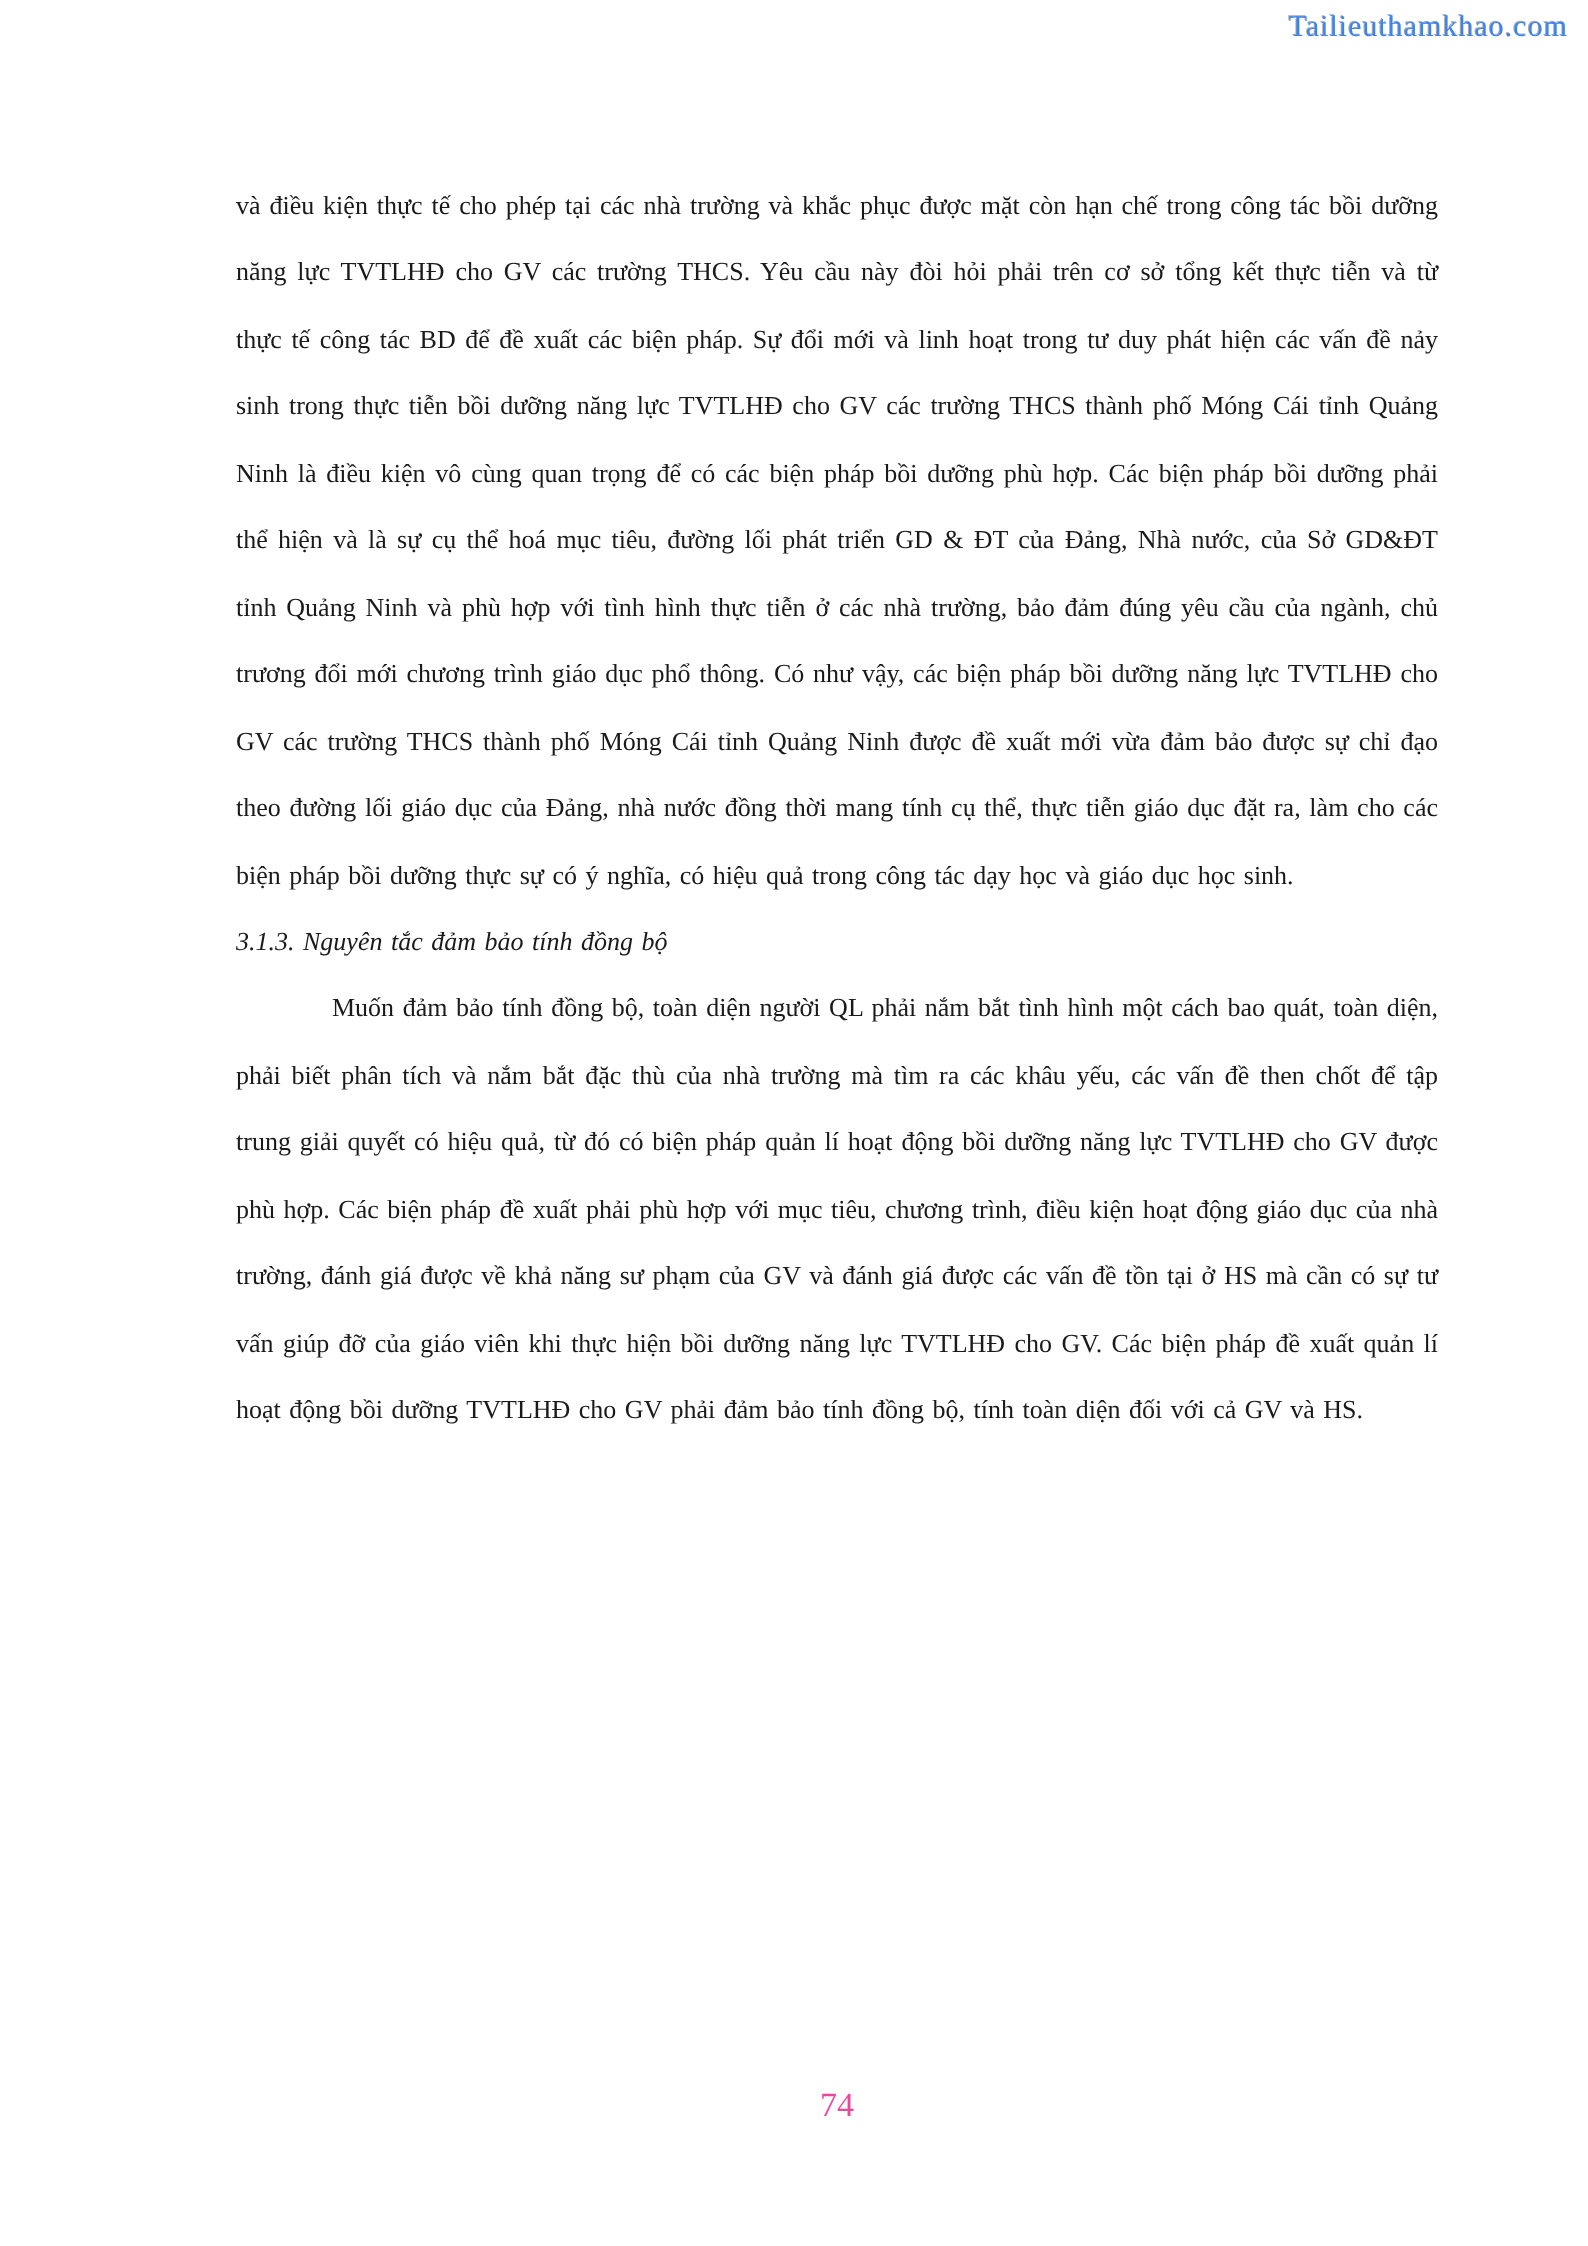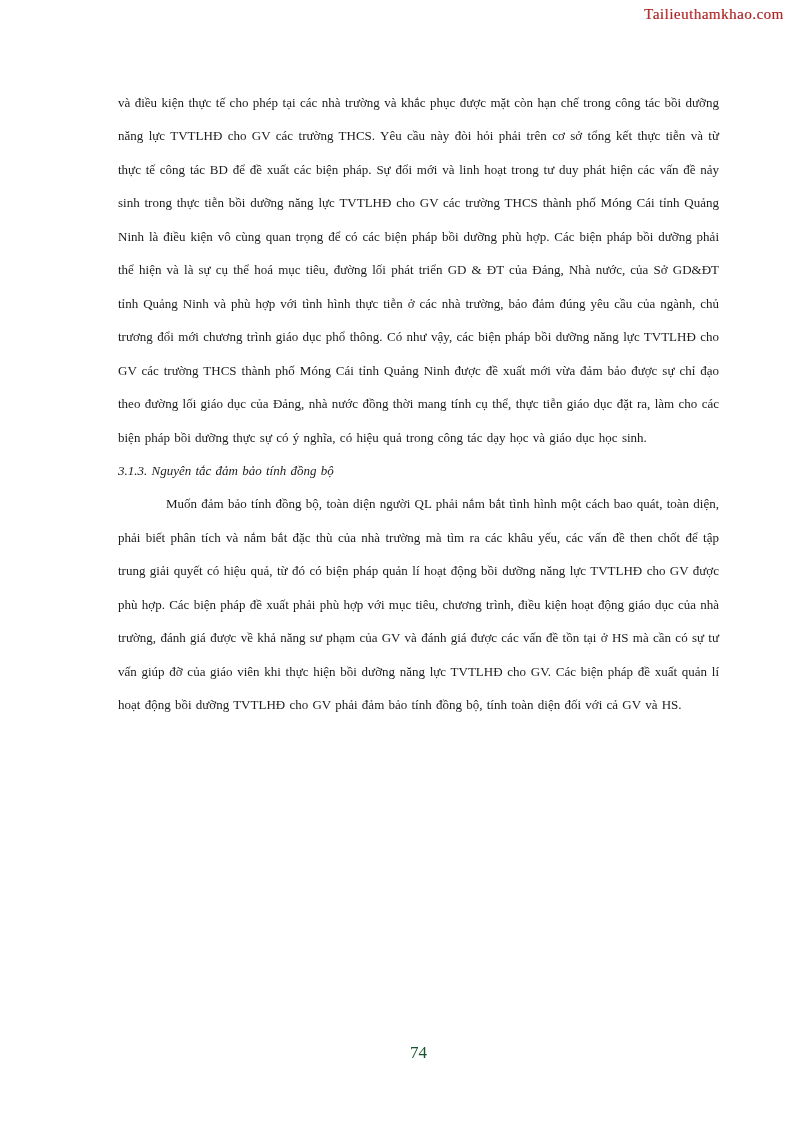--- a/index.html
+++ b/index.html
@@ -15,21 +15,21 @@
     overflow: hidden;
     font-family: "Liberation Serif", "DejaVu Serif", serif;
     color: #1a1a1a;
   }
   .watermark {
     position: absolute;
     top: 6px;
     right: 10px;
     font-size: 15px;
     letter-spacing: 0.5px;
-    color: #b91c1c;
+    color: #3b82f6;
     text-shadow: 0.5px 0.5px 0 #ffffff, -0.5px -0.5px 0 #a9a9a9;
     font-family: "Liberation Serif", "DejaVu Serif", serif;
   }
   .content {
     position: absolute;
     left: 118px;
     top: 86px;
     width: 601px;
     font-size: 13px;
     line-height: 33.45px;
@@ -49,21 +49,21 @@
   .indented {
     text-indent: 48px;
   }
   .pagenum {
     position: absolute;
     top: 1043px;
     left: 118px;
     width: 601px;
     text-align: center;
     font-size: 17px;
-    color: #14532d;
+    color: #ec4899;
   }
 </style>
 </head>
 <body>
 
 <div class="page">
 
   <div class="watermark">Tailieuthamkhao.com</div>
 
   <div class="content">

